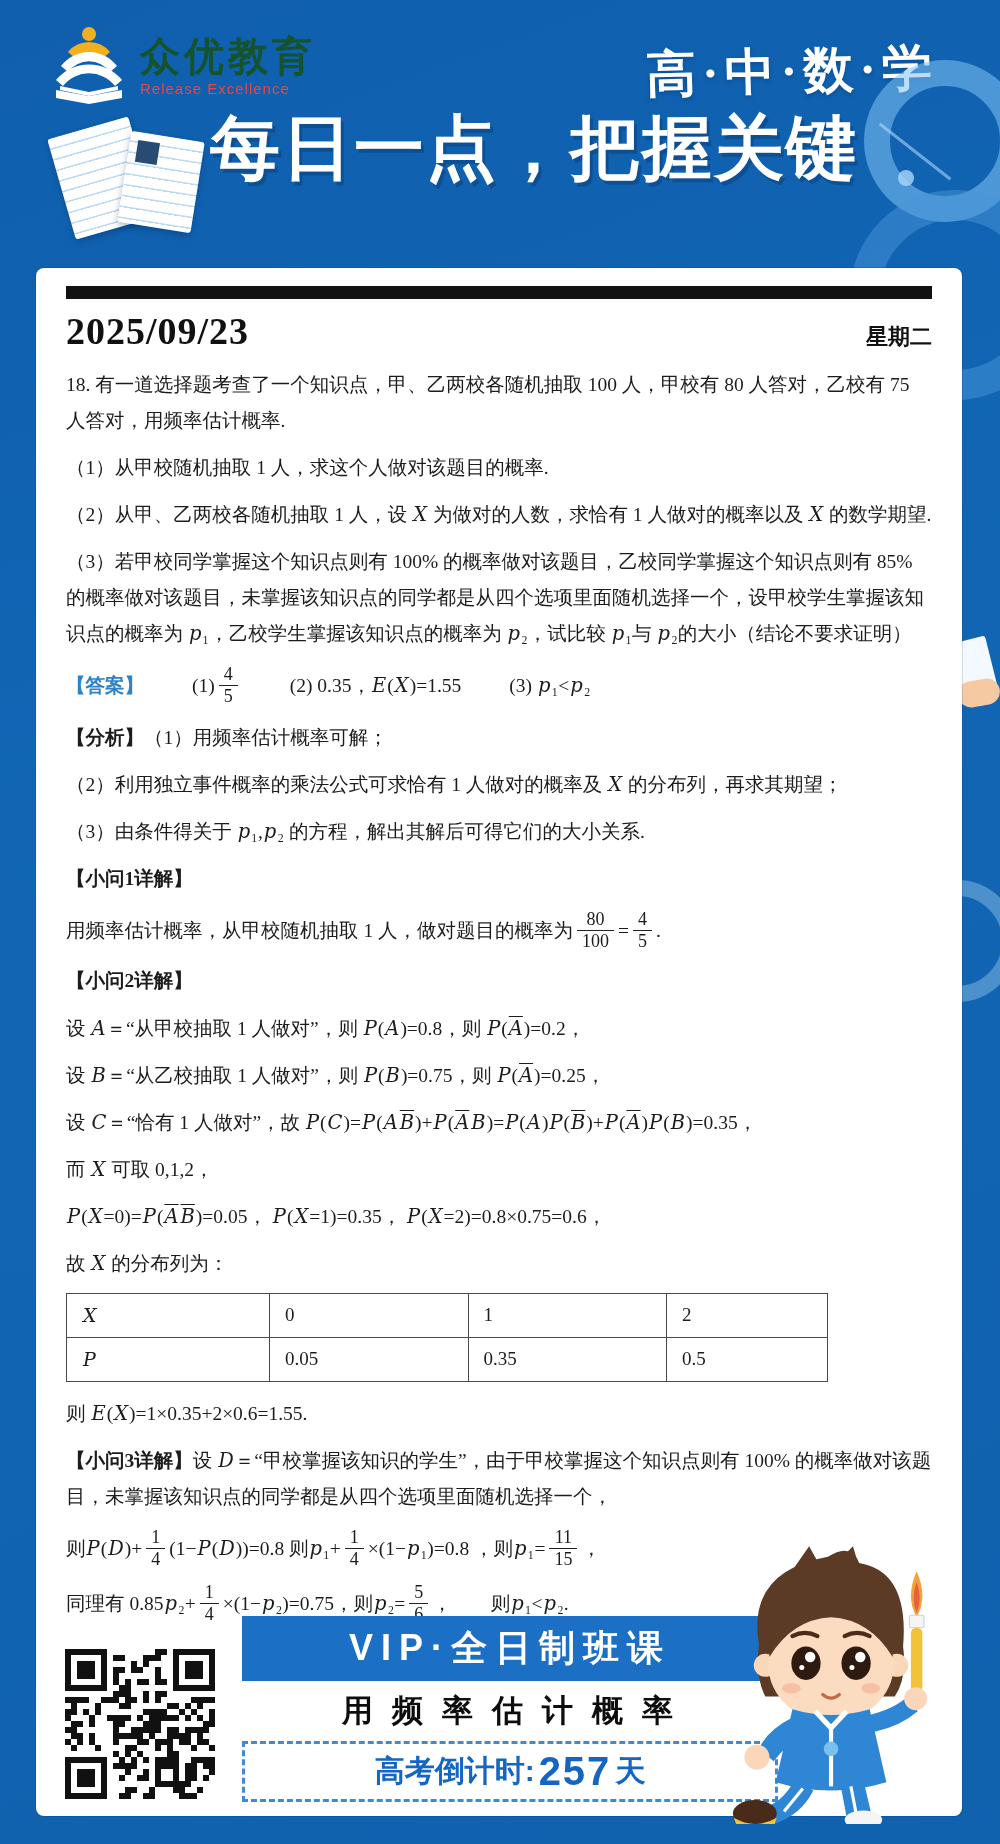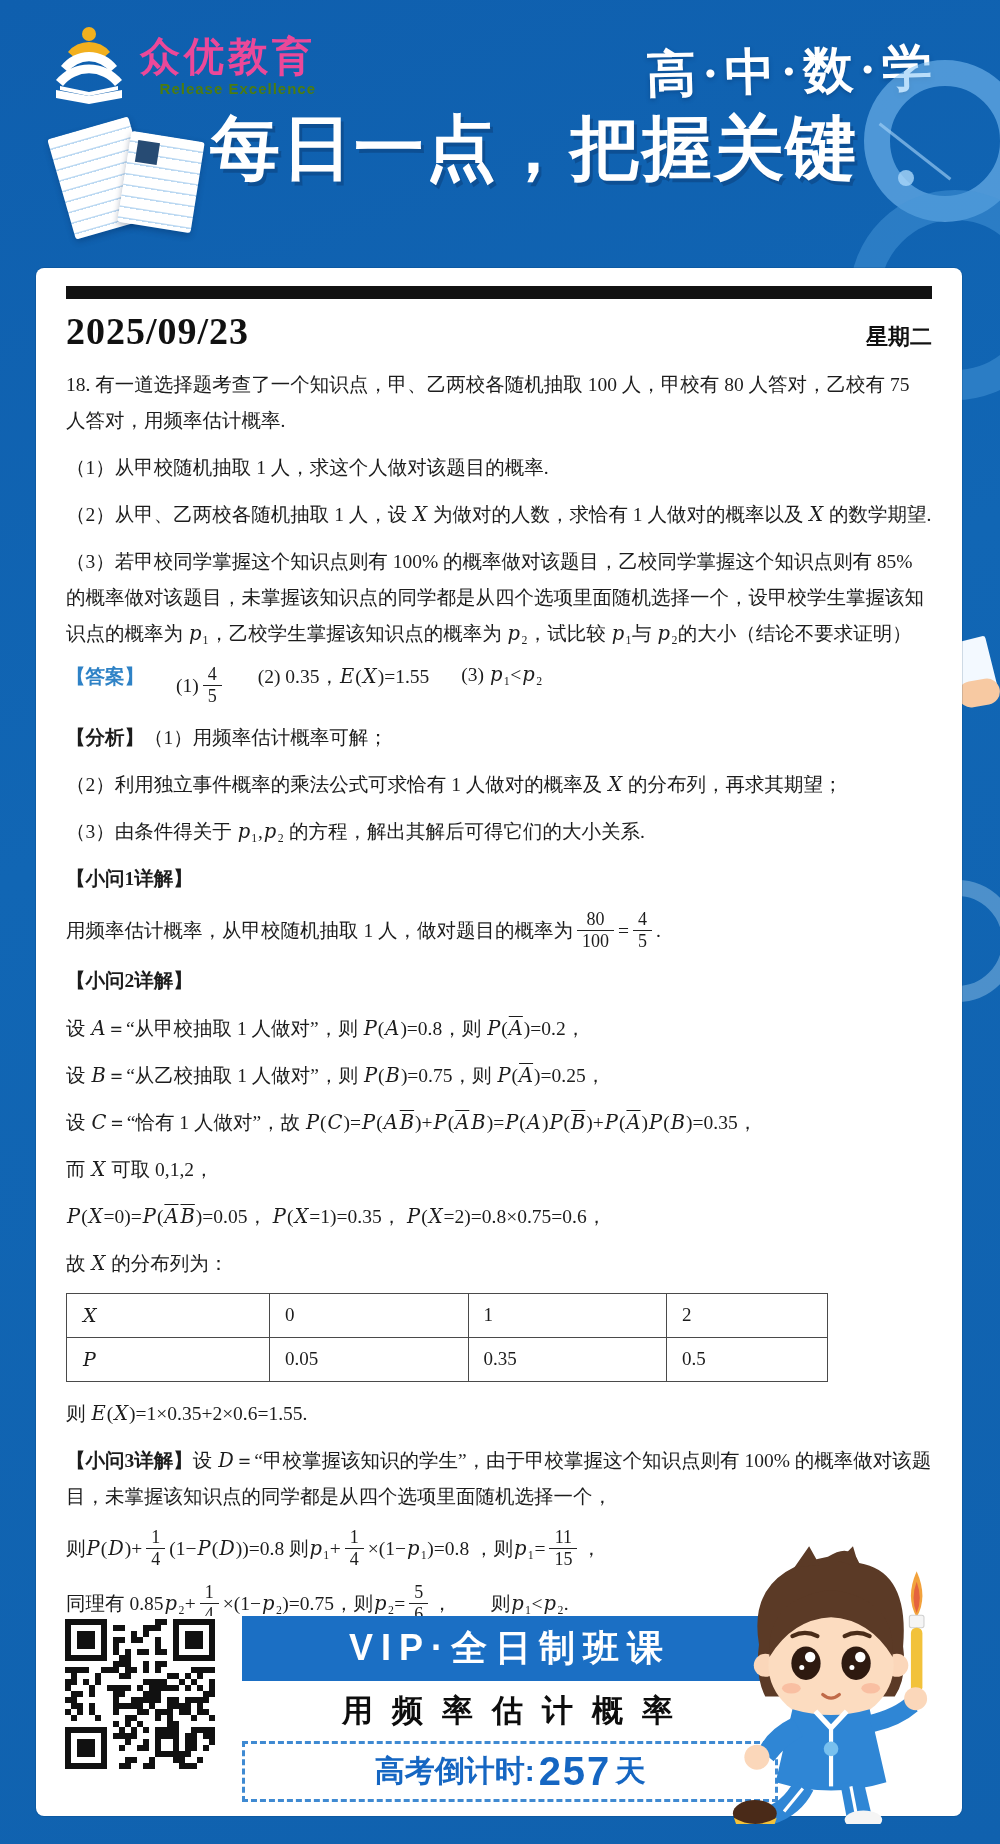--- a/index.html
+++ b/index.html
@@ -4,22 +4,22 @@
 <style>
   html,body{margin:0;padding:0;}
   body{
     width:1000px;height:1844px;position:relative;overflow:hidden;
     background:linear-gradient(160deg,#0f5fae 0%,#1166b4 40%,#1061ae 100%);
     font-family:"Liberation Sans",sans-serif;
   }
   
   .header{position:absolute;left:0;top:0;width:1000px;height:120px;}
   .logo{position:absolute;left:52px;top:26px;display:flex;align-items:center;gap:14px;}
-  .logo-text .logo-cn{color:#ec4899;font-size:40px;font-weight:900;letter-spacing:4px;line-height:1.1;}
-  .logo-text .logo-en{color:#4d7c0f;font-size:15px;font-weight:700;letter-spacing:1px;margin-top:2px;text-align:right;}
+  .logo-text .logo-cn{color:#14532d;font-size:40px;font-weight:900;letter-spacing:4px;line-height:1.1;}
+  .logo-text .logo-en{color:#ef4444;font-size:15px;font-weight:400;letter-spacing:1px;margin-top:2px;}
   .subject{
     position:absolute;right:62px;top:38px;color:#fff;
     font-family:"Liberation Serif",serif;font-weight:900;font-size:50px;
     letter-spacing:6px;transform:rotate(-1.5deg);
     text-shadow:0 2px 4px rgba(0,40,90,.35);
   }
   .banner{
     position:absolute;left:210px;top:102px;width:760px;
     color:#fff;font-size:70px;font-weight:900;letter-spacing:2px;
     text-shadow:3px 4px 0 rgba(8,45,95,.35);white-space:nowrap;
@@ -52,34 +52,34 @@
   .date-row{display:flex;justify-content:space-between;align-items:baseline;
     font-family:"Liberation Serif",serif;font-weight:700;color:#111;margin:0 4px;}
   .date-row .date{font-size:38px;letter-spacing:1px;}
   .date-row .weekday{font-size:22px;}
   
   .body-text{margin:14px 4px 0 4px;color:#1c1c1c;font-family:"Liberation Serif",serif;font-size:19.5px;}
   .body-text p{margin:0 0 11px 0;line-height:1.85;}
   .body-text p.f{display:flex;align-items:center;flex-wrap:wrap;line-height:1.6;}
   .heading{font-weight:700;margin-bottom:8px;}
   .heading-inline{font-weight:700;}
-  .ans-line{display:flex;gap:32px;margin:2px 0 12px 0;}
+  .ans-line{display:flex;align-items:center;gap:48px;margin:2px 0 12px 0;}
   .ans-label{color:#2e82c6;font-weight:700;}
   .frac{display:inline-flex;flex-direction:column;align-items:center;vertical-align:middle;
     margin:1px 4px;line-height:1.15;font-size:18px;}
   .frac .fn{padding:0 5px;}
   .frac .fd{border-top:1.5px solid #222;padding:0 5px;}
   .ovl{text-decoration:overline;}
   i.var{font-family:"DejaVu Serif","Liberation Serif",serif;font-style:italic;padding:0 1px;}
   
   table.dist{border-collapse:collapse;margin:4px 0 14px 0;width:762px;}
   table.dist td{border:1.6px solid #4a4a4a;height:41px;padding-left:15px;font-size:19px;color:#1c1c1c;}
   table.dist td:first-child{width:186px;}
   
-  .promo{position:absolute;left:26px;bottom:14px;display:flex;gap:24px;align-items:flex-start;z-index:2;}
+  .promo{position:absolute;left:26px;bottom:14px;display:flex;gap:24px;align-items:flex-end;z-index:2;}
   .qr-wrap{width:156px;height:156px;background:#fff;display:flex;align-items:center;justify-content:center;}
   .promo-center{width:536px;display:flex;flex-direction:column;gap:9px;}
   .vip-banner{background:#1b6fc4;color:#fff;text-align:center;font-size:36px;font-weight:900;
     letter-spacing:8px;padding:8px 0;}
   .scan-text{color:#0d0d0d;text-align:center;font-size:31px;font-weight:900;letter-spacing:19px;
     padding-left:14px;}
   .countdown{border:3px dashed #3f8ad2;color:#1566c2;font-weight:900;display:flex;
     align-items:center;justify-content:center;font-size:30px;padding:5px 0;gap:4px;}
   .countdown .days{font-size:40px;letter-spacing:2px;}
   

